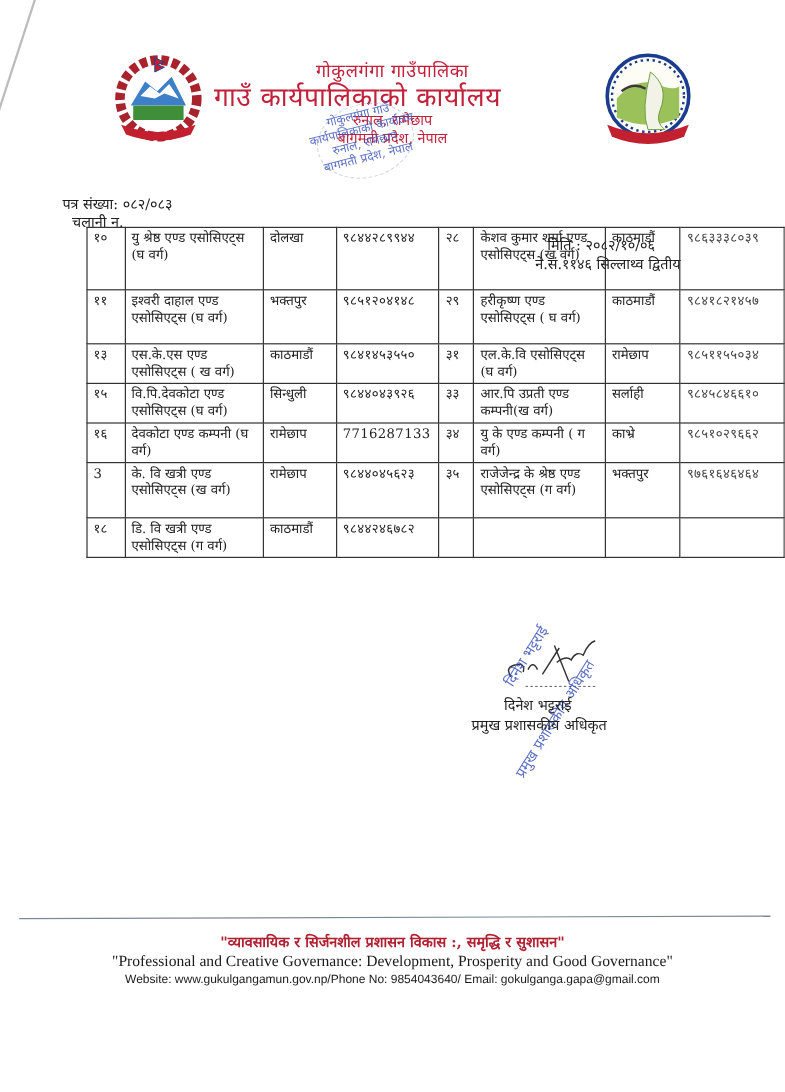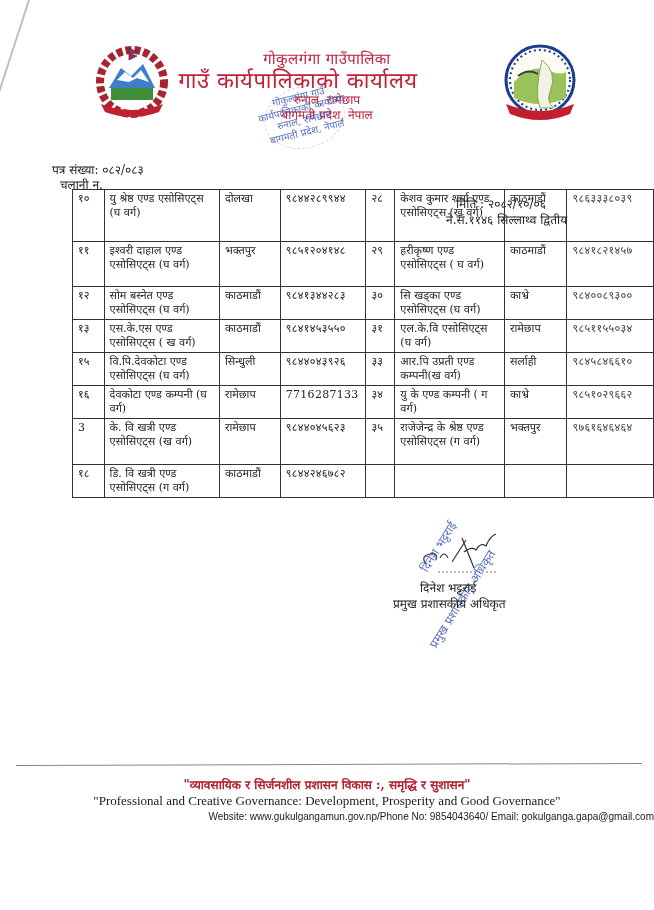--- a/index.html
+++ b/index.html
@@ -67,21 +67,21 @@
   }
   .sign-stamp2 {
     position: absolute; left: 425px; top: 642px; color: #3b55b8; font-size: 12px;
     transform: rotate(-58deg); transform-origin: left top; opacity: 0.85; white-space: nowrap;
   }
 
   
   .foot-rule { position: absolute; left: 16px; top: 764px; width: 626px; border-top: 1.5px solid #7a8a99; transform: rotate(-0.2deg); }
   .foot-motto { position: absolute; left: 0; width: 654px; top: 776px; text-align: center; color: #b02030; font-size: 12px; font-weight: bold; }
   .foot-en { position: absolute; left: 0; width: 654px; top: 793px; text-align: center; font-size: 13px; color: #1a1a1a; font-family: "Liberation Serif", serif; }
-  .foot-contact { position: absolute; left: 0; width: 654px; top: 811px; text-align: right; font-size: 10px; color: #1a1a1a; font-family: "Liberation Sans", sans-serif; }
+  .foot-contact { position: absolute; left: 0; width: 654px; top: 811px; text-align: center; font-size: 10px; color: #1a1a1a; font-family: "Liberation Sans", sans-serif; }
 </style>
 </head>
 <body>
 
 <div class="page-edge"></div>
 
 <svg class="emblem-left" viewBox="0 0 86 76">
   <circle cx="43" cy="38" r="32" fill="none" stroke="#a8232c" stroke-width="8" stroke-dasharray="6 3"></circle>
   <polygon points="40,4 40,16 48,12 42,10 48,8" fill="#c21f2f" stroke="#1c3f94" stroke-width="0.8"></polygon>
   <polygon points="20,44 32,24 42,32 54,20 66,44" fill="#3d7fc8"></polygon>
@@ -135,30 +135,20 @@
       <td class="sn">११</td>
       <td class="name">इश्वरी दाहाल एण्ड एसोसिएट्स (घ वर्ग)</td>
       <td class="dist">भक्तपुर</td>
       <td class="phone">९८५१२०४१४८</td>
       <td class="sn2">२९</td>
       <td class="name2">हरीकृष्ण एण्ड एसोसिएट्स ( घ वर्ग)</td>
       <td class="dist2">काठमाडौं</td>
       <td class="phone-r">९८४१८२१४५७</td>
     </tr>
     <tr style="height:33px">
-      <td class="sn">१२</td>
-      <td class="name">सोम बस्नेत एण्ड एसोसिएट्स (घ वर्ग)</td>
-      <td class="dist">काठमाडौं</td>
-      <td class="phone">९८४१३४४२८३</td>
-      <td class="sn2">३०</td>
-      <td class="name2">सि खड्का एण्ड एसोसिएट्स (घ वर्ग)</td>
-      <td class="dist2">काभ्रे</td>
-      <td class="phone-r">९८४००८९३००</td>
-    </tr>
-    <tr style="height:33px">
       <td class="sn">१३</td>
       <td class="name">एस.के.एस एण्ड एसोसिएट्स ( ख वर्ग)</td>
       <td class="dist">काठमाडौं</td>
       <td class="phone">९८४१४५३५५०</td>
       <td class="sn2">३१</td>
       <td class="name2">एल.के.वि एसोसिएट्स (घ वर्ग)</td>
       <td class="dist2">रामेछाप</td>
       <td class="phone-r">९८५११५५०३४</td>
     </tr>
     <tr style="height:30px">

